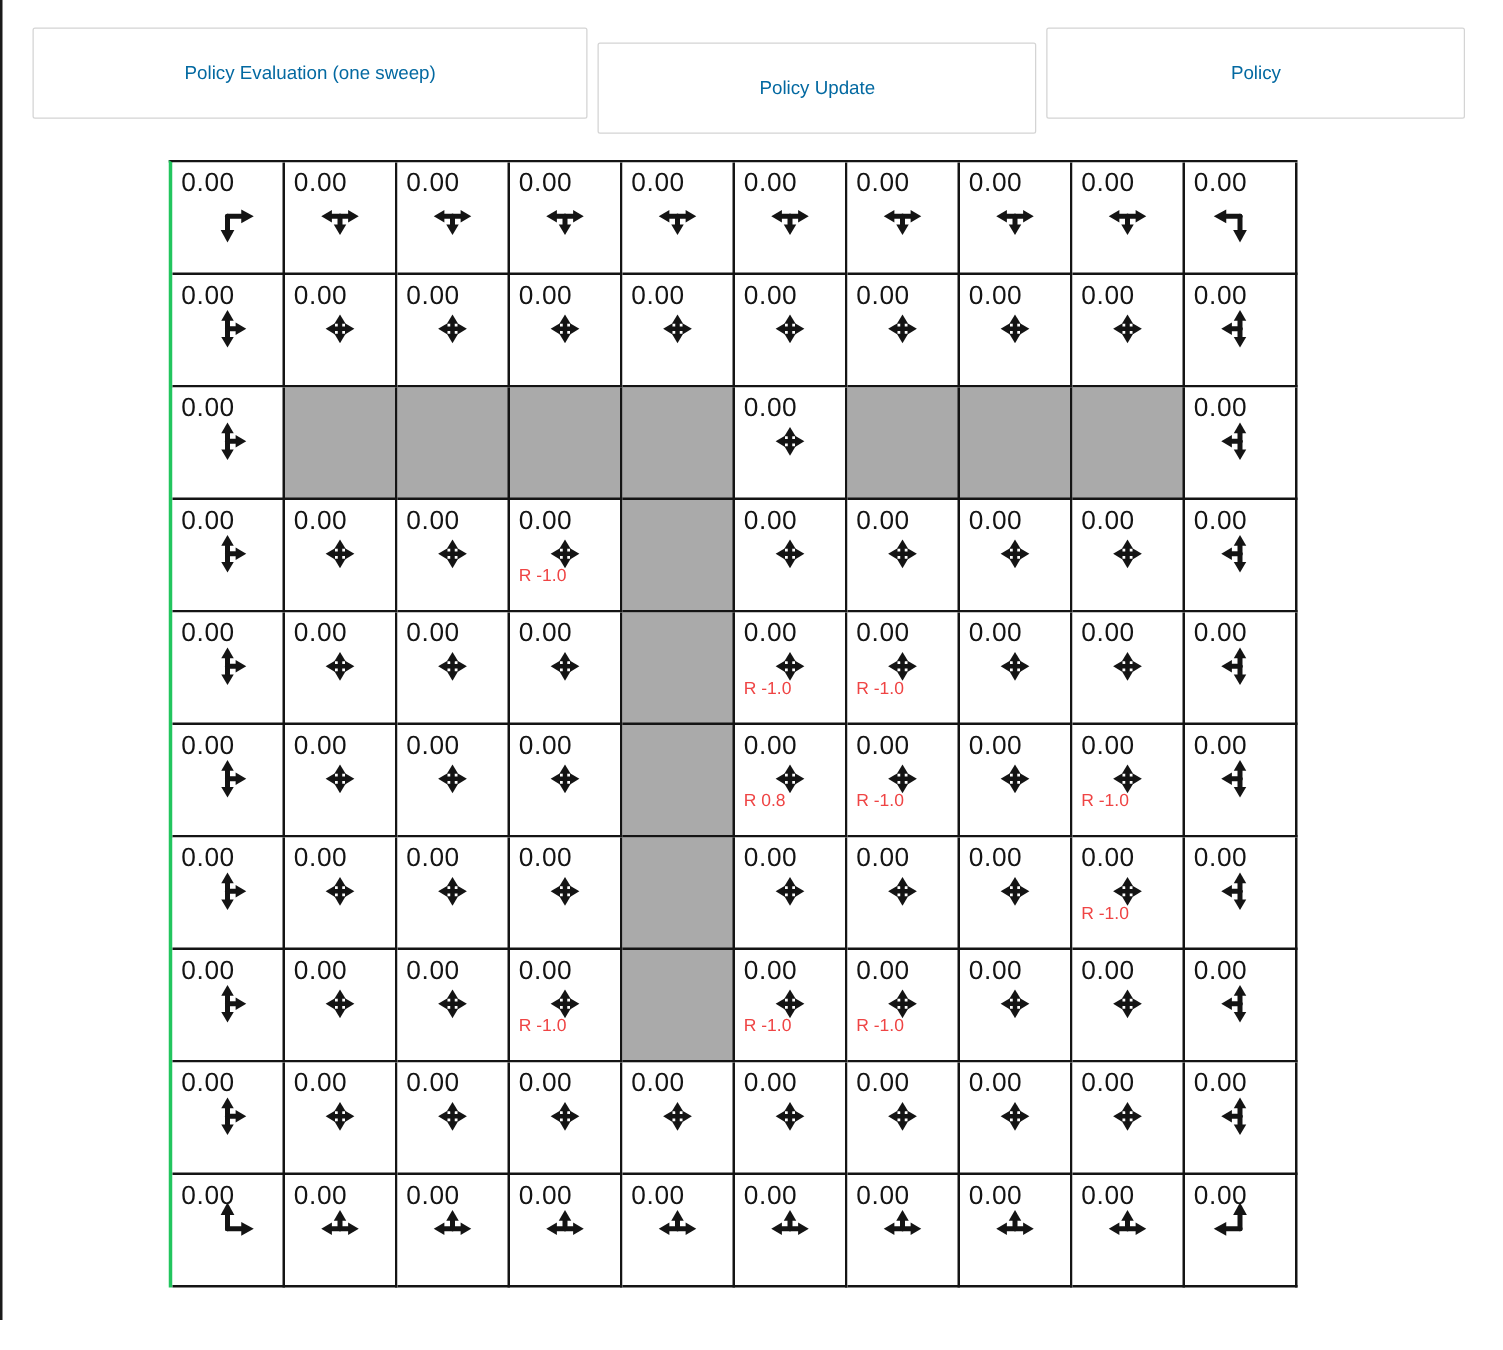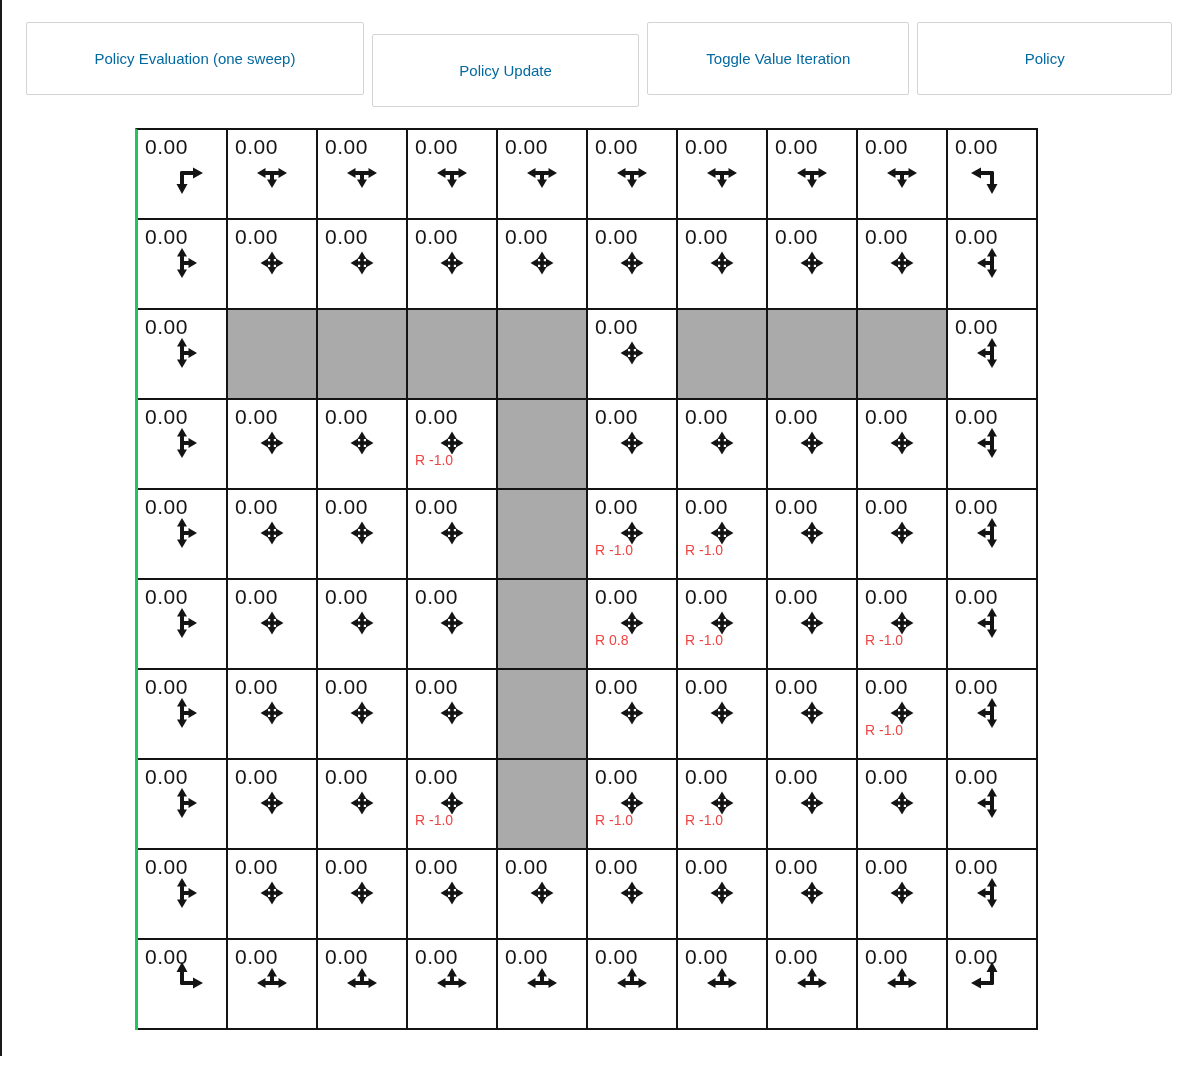--- a/index.html
+++ b/index.html
@@ -87,21 +87,20 @@
 </style>
 </head>
 <body>
 
 <div class="page">
   <div class="edge-left"></div>
 
   <div class="toolbar">
     <button class="btn btn-0">Policy Evaluation (one sweep)</button>
     <button class="btn btn-1">Policy Update</button>
-    <button class="btn btn-2">Toggle Value Iteration</button>
     <button class="btn btn-3">Policy</button>
   </div>
 
   <div class="grid" id="grid">
       <div class="cell">
         <div class="cell-value">0.00</div>
         <div class="cell-arrow">
           <svg width="48" height="48" viewBox="-24 -24 48 48" xmlns="http://www.w3.org/2000/svg">
             <line x1="0" y1="0" x2="11" y2="0" stroke="#141414" stroke-width="4" stroke-linecap="round"></line>
             <polygon points="21,0 11,5.5 11,-5.5" fill="#141414"></polygon>

